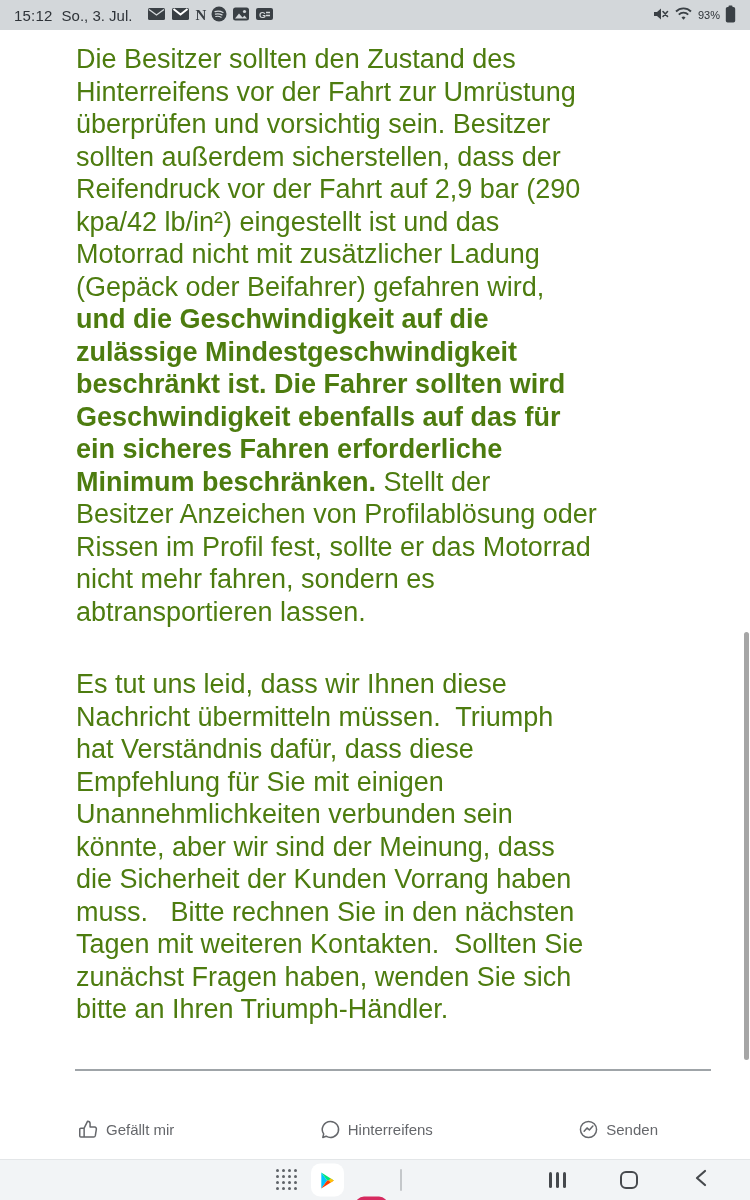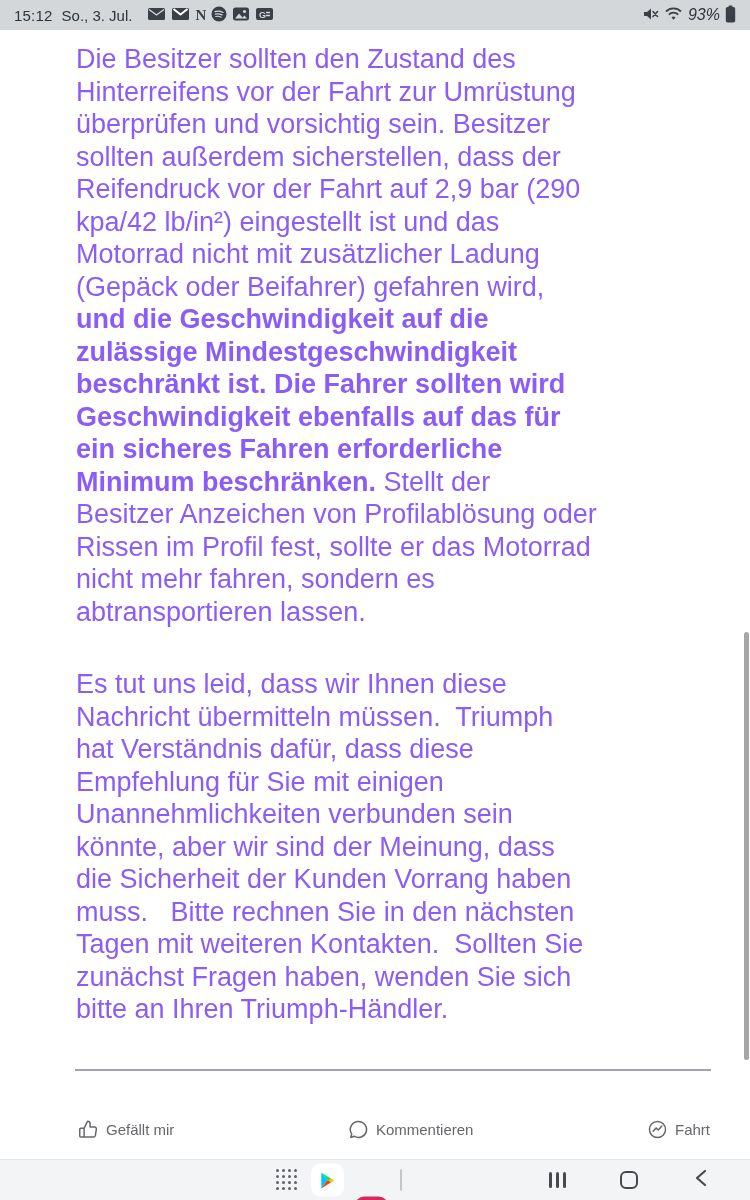--- a/index.html
+++ b/index.html
@@ -11,36 +11,36 @@
   .status-bar {
     position:absolute; top:0; left:0; right:0; height:30px;
     background:#d3d7da; display:flex; align-items:center;
     padding:0 14px; color:#2e3338; font-size:15px;
   }
   .sb-left { display:flex; align-items:center; gap:9px; }
   .sb-time { font-weight:400; letter-spacing:0.2px; }
   .sb-icons { display:flex; align-items:center; gap:5px; margin-left:6px; }
   .sb-right { margin-left:auto; display:flex; align-items:center; gap:5px; }
   .sb-netflix { font-weight:700; font-size:15px; color:#3a4045; font-family:"Liberation Serif", serif; }
-  .sb-batt-pct { font-size:16px;font-style:italic; }
+  .sb-batt-pct { font-size:11px; }
 
   
   .content { position:absolute; top:30px; left:0; right:0; bottom:41px; background:#ffffff; overflow:hidden; }
-  .post-text { padding:13px 60px 0 76px; color:#8b5cf6; font-size:27px; line-height:32.5px; }
+  .post-text { padding:13px 60px 0 76px; color:#4d7c0f; font-size:27px; line-height:32.5px; }
   .post-text p { white-space:pre-wrap; }
   .post-text .p2 { margin-top:40px; }
   .post-text strong { font-weight:700; }
 
   .divider { position:absolute; top:1069px; left:75px; width:636px; height:2px; background:#9fa4a8; }
 
   
   .action-bar {
     position:absolute; top:1106px; left:0; right:0; height:46px;
     display:flex; align-items:center; justify-content:space-between;
-    padding:0 40px 0 78px;
+    padding:0 92px 0 78px;
   }
   .action-item { display:flex; align-items:center; gap:7px; color:#65676b; font-size:15px; cursor:pointer; }
   .action-item svg { display:block; }
 
   
   .scrollbar-thumb { position:absolute; right:1px; top:632px; width:5px; height:428px; background:#a6a6a6; border-radius:3px; }
 
   
   .taskbar {
     position:absolute; bottom:0; left:0; right:0; height:41px;
@@ -170,30 +170,30 @@
           </svg>
       </span>
       <span>Gefällt mir</span>
     </div>
     <div class="action-item">
       <span>
         <svg width="21" height="21" viewBox="0 0 24 24" fill="none" stroke="#65676b" stroke-width="1.7" stroke-linejoin="round">
             <path d="M12 2.8a9.2 9.2 0 1 1-5 16.9l-3.8 1.5 1-4.1A9.2 9.2 0 0 1 12 2.8z"></path>
           </svg>
       </span>
-      <span>Kommentieren</span>
+      <span>Hinterreifens</span>
     </div>
     <div class="action-item">
       <span>
         <svg width="21" height="21" viewBox="0 0 24 24" fill="none" stroke="#65676b" stroke-width="1.7">
             <circle cx="12" cy="12" r="9.2"></circle>
             <path d="M7 14l3.3-3.8 2.7 2.4 4-4.6" stroke-linecap="round" stroke-linejoin="round"></path>
           </svg>
       </span>
-      <span>Fahrt</span>
+      <span>Senden</span>
     </div>
   </div>
 
   <div class="scrollbar-thumb"></div>
 
   <div class="taskbar">
     <div class="tb-item grid-icon" style="left:276px">
       <span></span>
         <span></span>
         <span></span>

